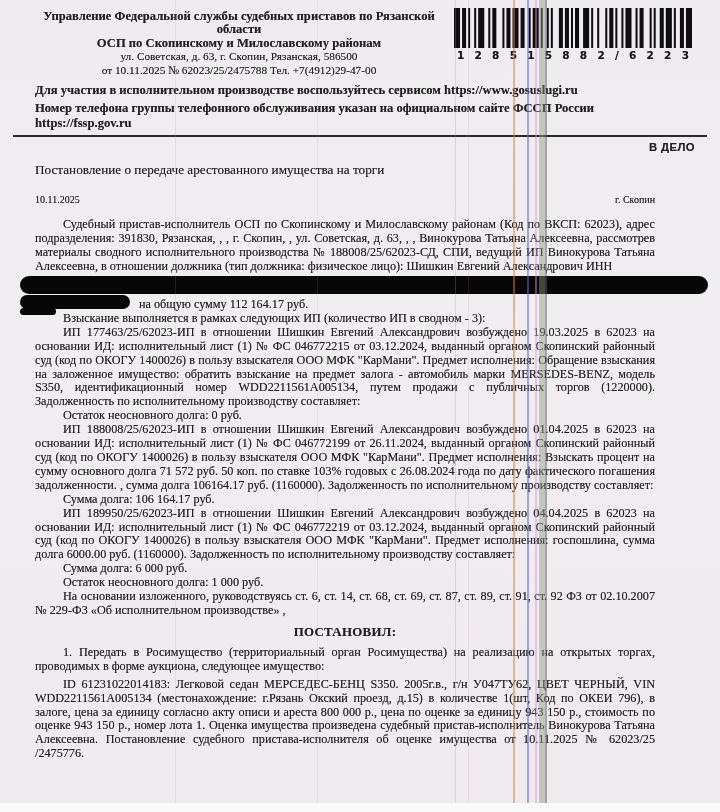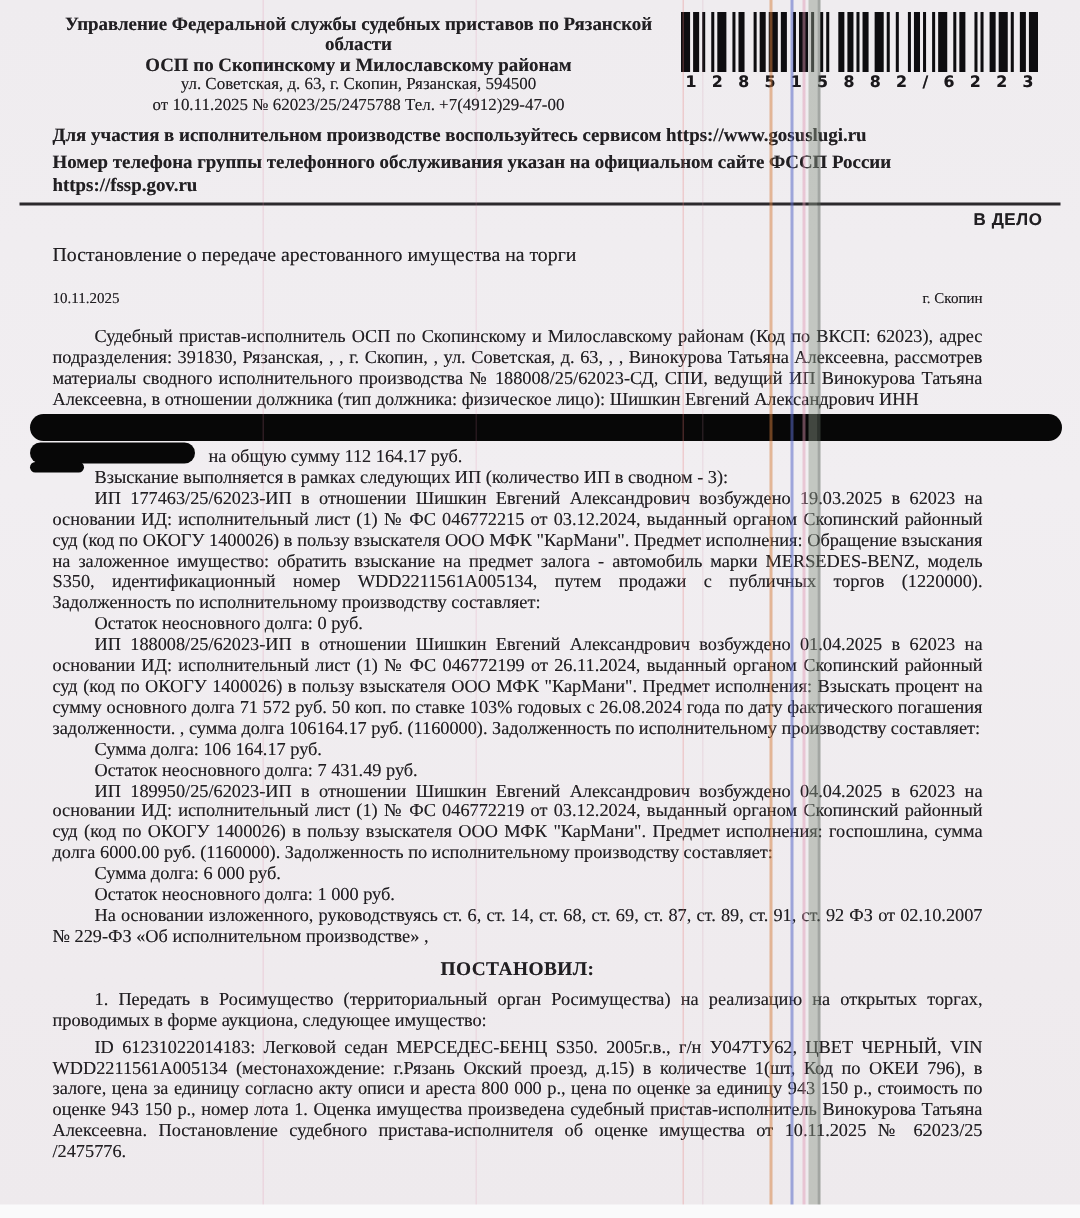--- a/index.html
+++ b/index.html
@@ -54,21 +54,21 @@
   <div class="artifact" style="left:539px;width:6px;background:rgba(140,150,135,.45);"></div>
   <div class="artifact" style="left:545px;width:2px;background:rgba(85,95,85,.5);"></div>
 
   <div class="bottom-edge"></div>
 
   <div class="doc">
 
     <div class="letterhead">
       <div class="lh-bold">Управление Федеральной службы судебных приставов по Рязанской области</div>
       <div class="lh-bold">ОСП по Скопинскому и Милославскому районам</div>
-      <div class="lh-small">ул. Советская, д. 63, г. Скопин, Рязанская, 594500</div>
+      <div class="lh-small">ул. Советская, д. 63, г. Скопин, Рязанская, 586500</div>
       <div class="lh-small">от 10.11.2025 № 62023/25/2475788 Тел. +7(4912)29-47-00</div>
     </div>
 
     <div class="barcode">
       <div class="bars" id="barcode-bars">
           <svg viewBox="0 0 118 10" preserveAspectRatio="none">
             <rect x="0" y="0" width="3" height="10" fill="#0e0d10"></rect>
             <rect x="4" y="0" width="2" height="10" fill="#0e0d10"></rect>
             <rect x="7" y="0" width="1" height="10" fill="#0e0d10"></rect>
             <rect x="10" y="0" width="1" height="10" fill="#0e0d10"></rect>
@@ -141,21 +141,20 @@
       <p class="jp ind">Судебный пристав-исполнитель ОСП по Скопинскому и Милославскому районам (Код по ВКСП: 62023), адрес подразделения: 391830, Рязанская, , , г. Скопин, , ул. Советская, д. 63, , , Винокурова Татьяна Алексеевна, рассмотрев материалы сводного исполнительного производства № 188008/25/62023-СД, СПИ, ведущий ИП Винокурова Татьяна Алексеевна, в отношении должника (тип должника: физическое лицо): Шишкин Евгений Александрович ИНН</p>
       <div class="redact-full"></div>
       <p class="jp redact-line"><span class="redact-part"></span><span>на общую сумму 112 164.17 руб.</span></p>
       <p class="jp ind">Взыскание выполняется в рамках следующих ИП (количество ИП в сводном - 3):</p>
 
       <p class="jp ind">ИП 177463/25/62023-ИП в отношении Шишкин Евгений Александрович возбуждено 19.03.2025 в 62023 на основании ИД: исполнительный лист (1) № ФС 046772215 от 03.12.2024, выданный органом Скопинский районный суд (код по ОКОГУ 1400026) в пользу взыскателя ООО МФК "КарМани". Предмет исполнения: Обращение взыскания на заложенное имущество: обратить взыскание на предмет залога - автомобиль марки MERSEDES-BENZ, модель S350, идентификационный номер WDD2211561A005134, путем продажи с публичных торгов (1220000). Задолженность по исполнительному производству составляет:</p>
       <p class="jp ind">Остаток неосновного долга: 0 руб.</p>
 
       <p class="jp ind">ИП 188008/25/62023-ИП в отношении Шишкин Евгений Александрович возбуждено 01.04.2025 в 62023 на основании ИД: исполнительный лист (1) № ФС 046772199 от 26.11.2024, выданный органом Скопинский районный суд (код по ОКОГУ 1400026) в пользу взыскателя ООО МФК "КарМани". Предмет исполнения: Взыскать процент на сумму основного долга 71 572 руб. 50 коп. по ставке 103% годовых с 26.08.2024 года по дату фактического погашения задолженности. , сумма долга 106164.17 руб. (1160000). Задолженность по исполнительному производству составляет:</p>
       <p class="jp ind">Сумма долга: 106 164.17 руб.</p>
-      <p class="jp ind">Остаток неосновного долга: 7 431.49 руб.</p>
 
       <p class="jp ind">ИП 189950/25/62023-ИП в отношении Шишкин Евгений Александрович возбуждено 04.04.2025 в 62023 на основании ИД: исполнительный лист (1) № ФС 046772219 от 03.12.2024, выданный органом Скопинский районный суд (код по ОКОГУ 1400026) в пользу взыскателя ООО МФК "КарМани". Предмет исполнения: госпошлина, сумма долга 6000.00 руб. (1160000). Задолженность по исполнительному производству составляет:</p>
       <p class="jp ind">Сумма долга: 6 000 руб.</p>
       <p class="jp ind">Остаток неосновного долга: 1 000 руб.</p>
 
       <p class="jp ind">На основании изложенного, руководствуясь ст. 6, ст. 14, ст. 68, ст. 69, ст. 87, ст. 89, ст. 91, ст. 92 ФЗ от 02.10.2007 № 229-ФЗ «Об исполнительном производстве» ,</p>
 
       <div class="sect">ПОСТАНОВИЛ:</div>
       <p class="jp ind">1. Передать в Росимущество (территориальный орган Росимущества) на реализацию на открытых торгах, проводимых в форме аукциона, следующее имущество:</p>
       <p class="jp ind gap-top">ID 61231022014183: Легковой седан МЕРСЕДЕС-БЕНЦ S350. 2005г.в., г/н У047ТУ62, ЦВЕТ ЧЕРНЫЙ, VIN WDD2211561A005134 (местонахождение: г.Рязань Окский проезд, д.15) в количестве 1(шт, Код по ОКЕИ 796), в залоге, цена за единицу согласно акту описи и ареста 800 000 р., цена по оценке за единицу 943 150 р., стоимость по оценке 943 150 р., номер лота 1. Оценка имущества произведена судебный пристав-исполнитель Винокурова Татьяна Алексеевна. Постановление судебного пристава-исполнителя об оценке имущества от 10.11.2025 № 62023/25 /2475776.</p>

